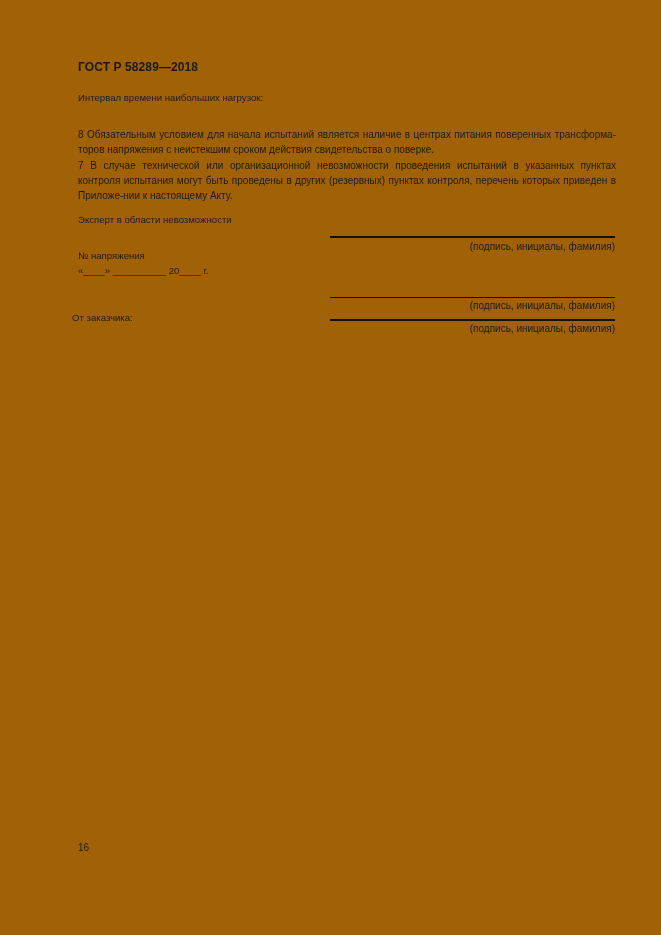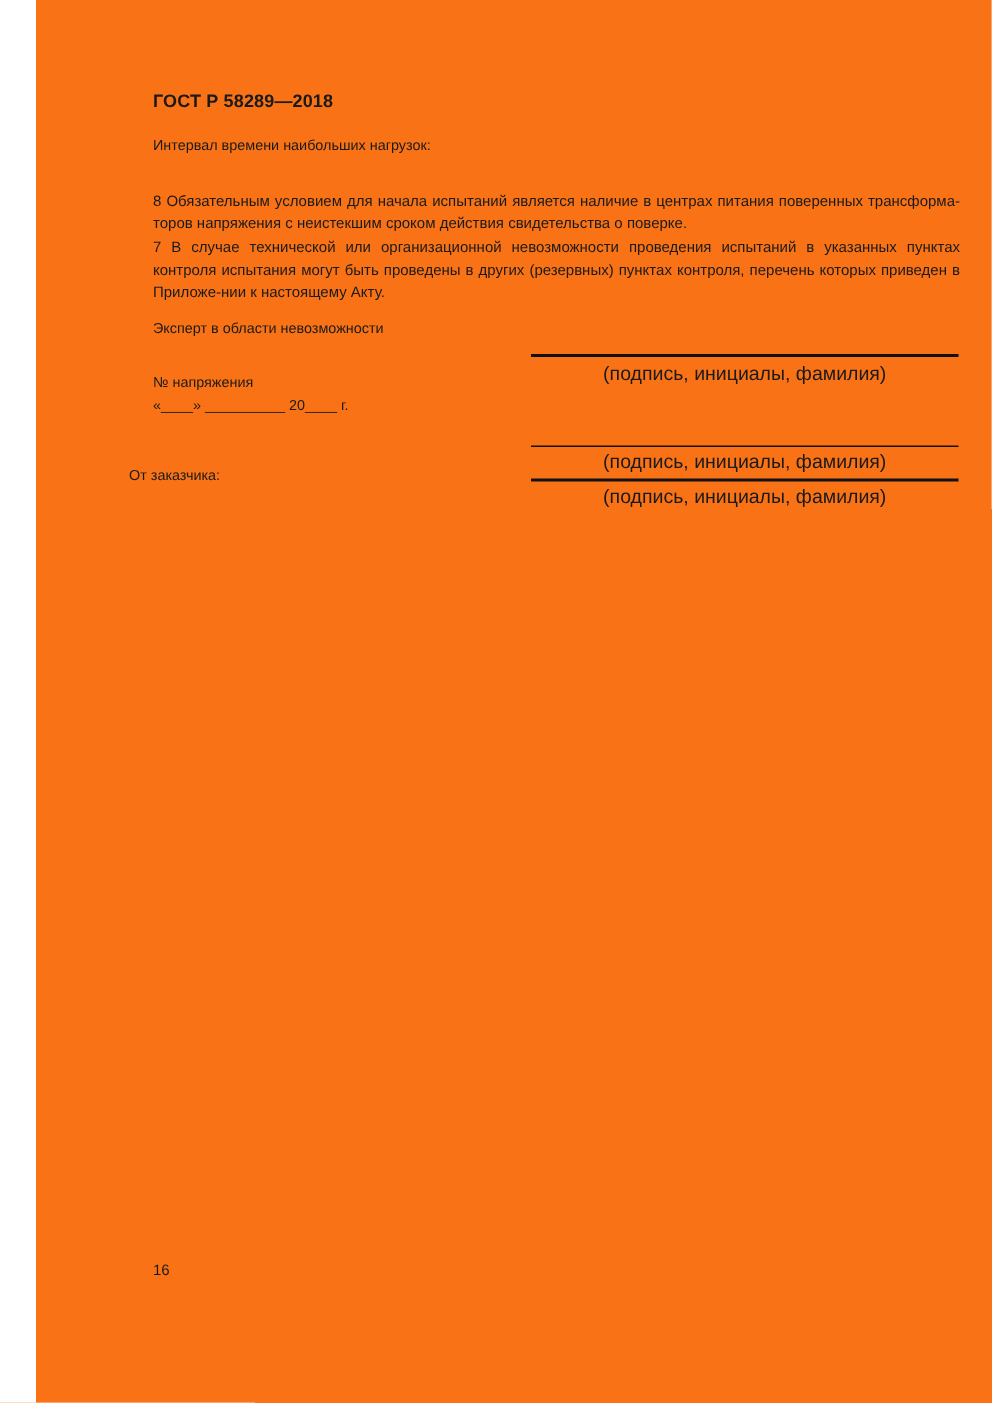--- a/index.html
+++ b/index.html
@@ -1,25 +1,25 @@
 <!DOCTYPE html>
 <html><head>
 <meta charset="utf-8">
 <style>
   html, body { margin: 0; padding: 0; background: #ffffff; }
   body { width: 661px; height: 935px; position: relative; overflow: hidden;
          font-family: "Liberation Sans", sans-serif; color: #1a1a1a; }
-  .page { position: absolute; inset: 0; background: #f97316; margin-left: 24px; }
+  .page { position: absolute; inset: 0; background: #a16207; }
   .abs { position: absolute; }
   .header { left: 78px; top: 60px; font-size: 12px; font-weight: bold; letter-spacing: 0.1px; }
   .txt { font-size: 9.6px; line-height: 16px; white-space: nowrap; }
   .para { left: 78px; width: 538px; font-size: 10px; line-height: 15px; text-align: justify; }
   .sigline { position: absolute; left: 330px; width: 285px; border-top: 1px solid #111; }
   .sigline.thick { border-top-width: 2px; }
-  .caption { position: absolute; left: 330px; width: 285px; text-align: center; font-size: 13px; }
+  .caption { position: absolute; left: 330px; width: 285px; text-align: right; font-size: 10px; }
   .pagenum { left: 78px; top: 842px; font-size: 10px; }
 </style>
 </head>
 <body>
 
 <div class="page">
 
   <div class="abs header">ГОСТ Р 58289—2018</div>
 
   <div class="abs txt" style="left:78px; top:90px;">Интервал времени наибольших нагрузок:</div>
@@ -30,18 +30,18 @@
   <div class="abs txt" style="left:78px; top:212px;">Эксперт в области невозможности</div>
   <div class="sigline thick" style="top:236px;"></div>
   <div class="caption" style="top:241px;">(подпись, инициалы, фамилия)</div>
 
   <div class="abs txt" style="left:78px; top:248px;">№ напряжения</div>
   <div class="abs txt" style="left:78px; top:263px;">«____» __________ 20____ г.</div>
 
   <div class="sigline" style="top:297px;"></div>
   <div class="caption" style="top:300px;">(подпись, инициалы, фамилия)</div>
 
-  <div class="abs txt" style="left:62px; top:310px;">От заказчика:</div>
+  <div class="abs txt" style="left:72px; top:310px;">От заказчика:</div>
   <div class="sigline thick" style="top:319px;"></div>
   <div class="caption" style="top:323px;">(подпись, инициалы, фамилия)</div>
 
   <div class="abs pagenum">16</div>
 </div>
 
 </body></html>

